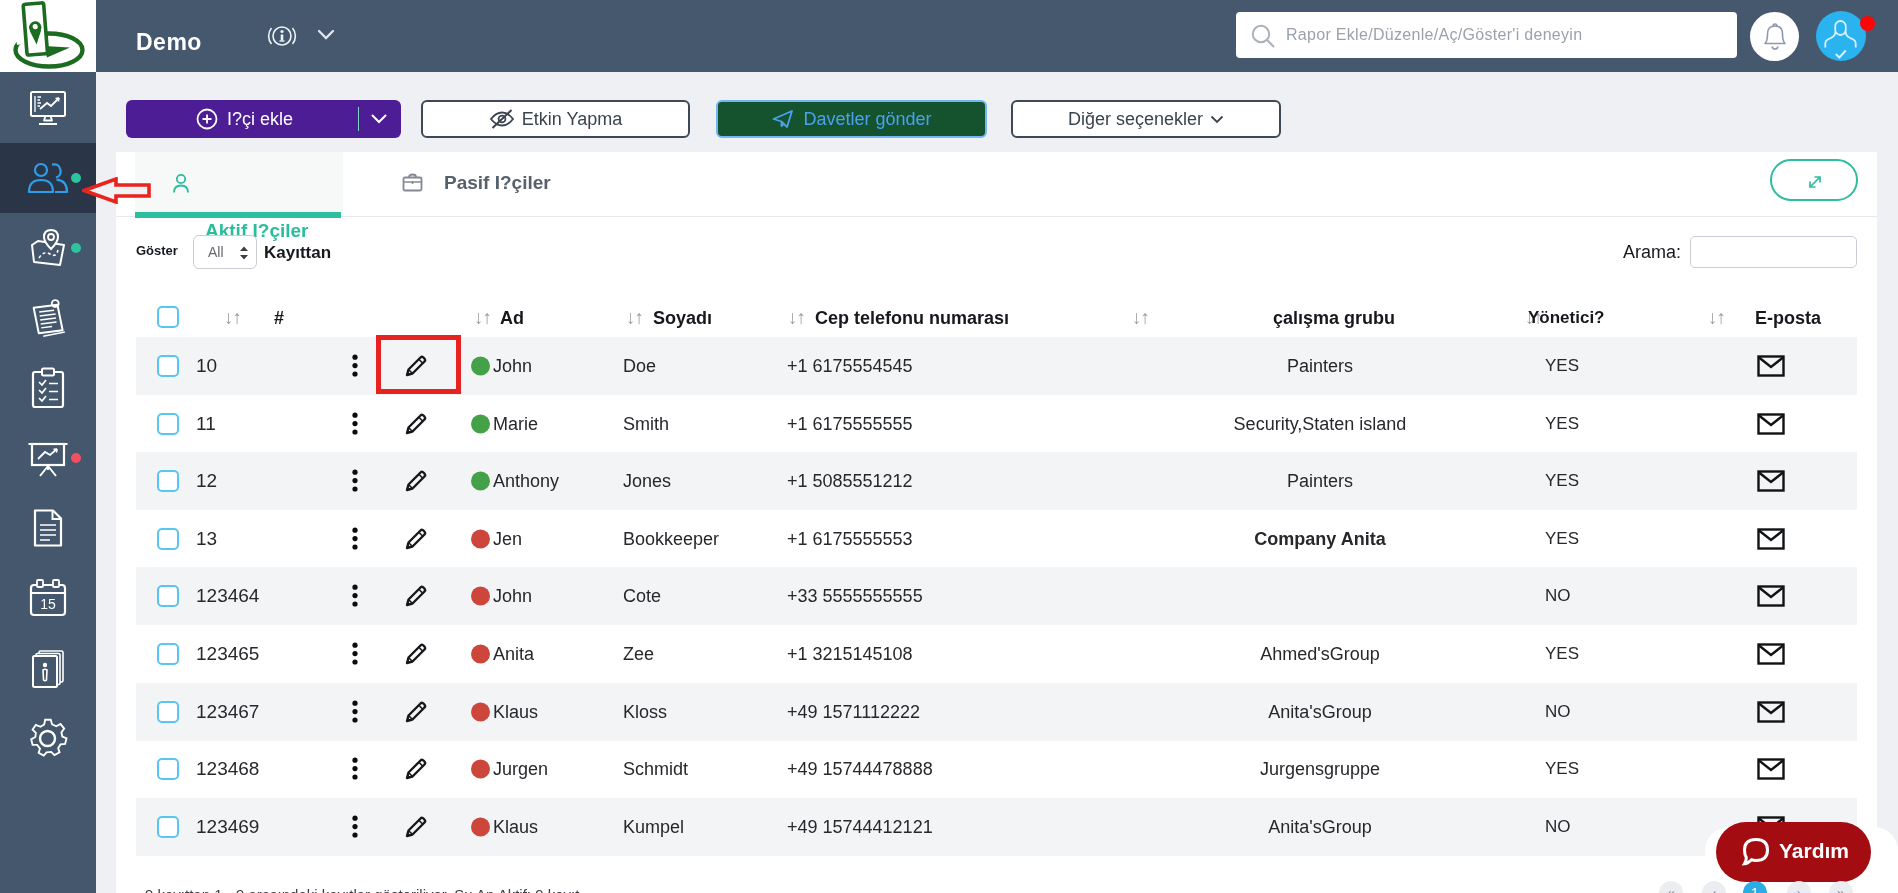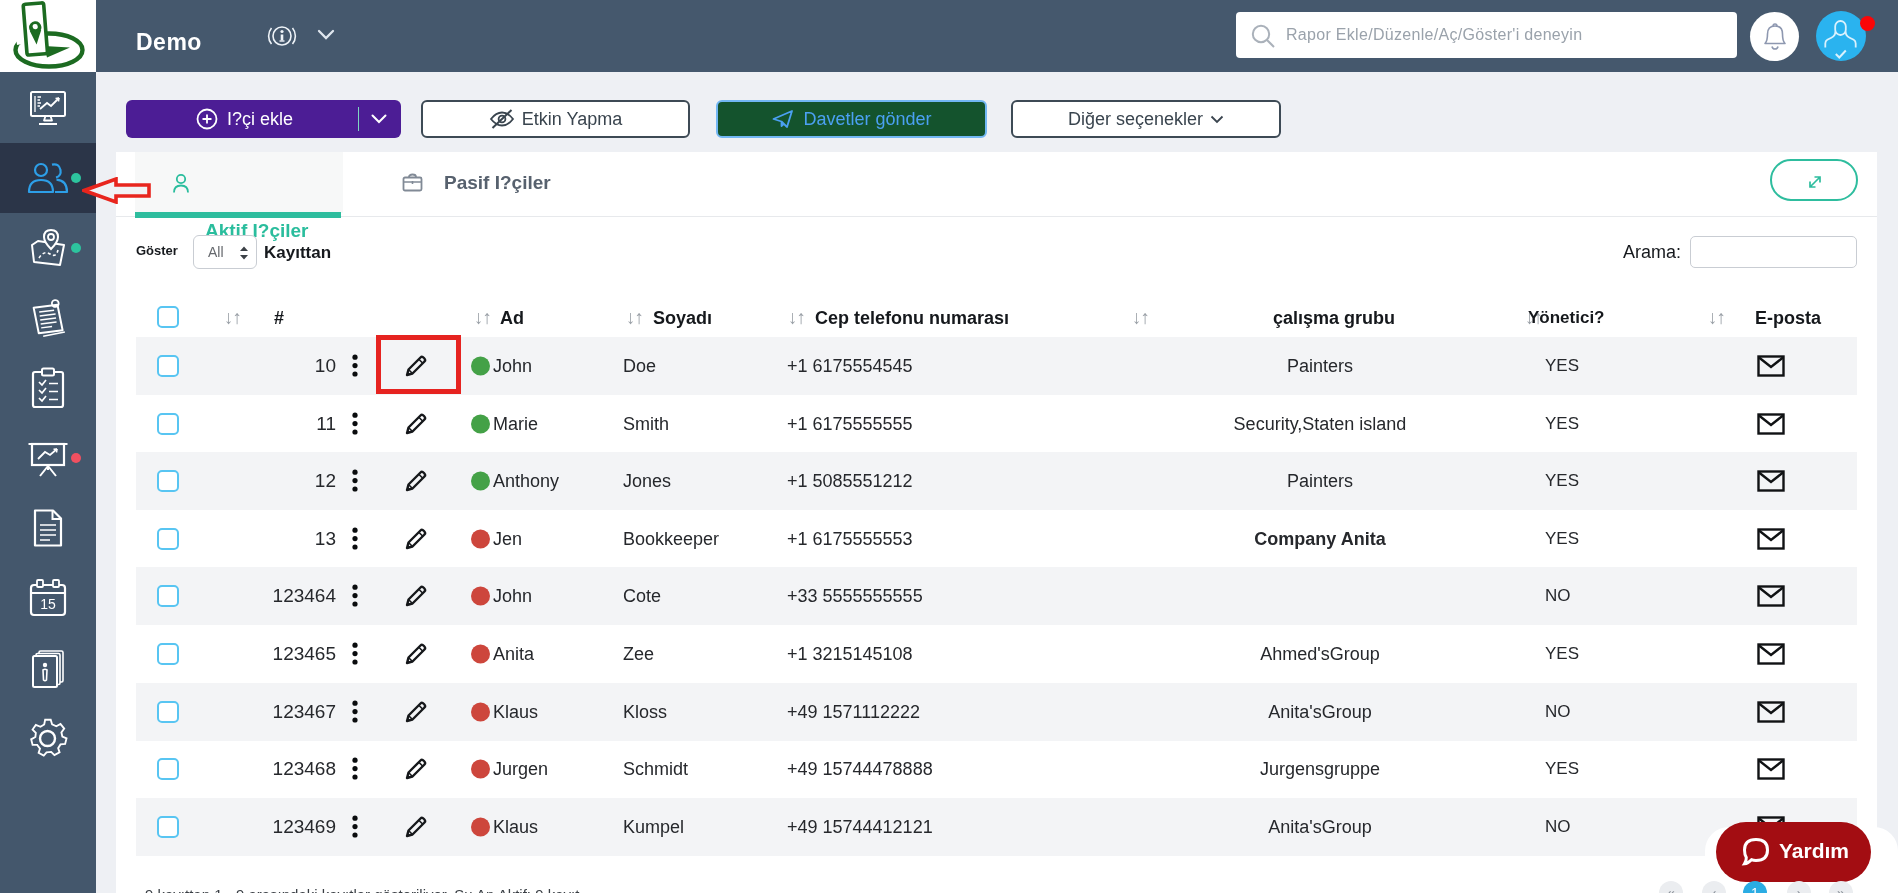--- a/index.html
+++ b/index.html
@@ -43,21 +43,21 @@
 #aramainp { position:absolute; left:1690px; top:236px; width:167px; height:32px; border:1px solid #c9cdd3; border-radius:5px; background:#fff; }
 
 .hrow { position:absolute; left:136px; top:299px; width:1721px; height:38px; }
 .trow { position:absolute; left:136px; width:1721px; height:58px; }
 .gray { background:#f3f4f6; }
 .cell { position:absolute; top:50%; transform:translateY(-50%); font-size:18px; color:#26282c; white-space:nowrap; }
 .hcell { position:absolute; top:50%; transform:translateY(-50%); font-size:18px; font-weight:bold; color:#15181c; white-space:nowrap; }
 .sorti { position:absolute; top:50%; transform:translateY(-50%); font-size:19px; color:#9aa0a7; letter-spacing:-1px; }
 .cbx { position:absolute; left:21px; top:50%; transform:translateY(-50%); width:22px; height:22px;
   border:2px solid #58c5f2; border-radius:5px; background:#fff; }
-.num { left:60px; width:140px; text-align:right; font-size:19px; }
+.num { left:60px; width:140px; text-align:left; font-size:19px; }
 .dotsv { position:absolute; left:214px; top:50%; transform:translateY(-50%); }
 .sdot2 { position:absolute; left:335px; top:50%; transform:translateY(-50%); width:19px; height:19px; border-radius:50%; }
 .green { background:#44a147; } .red { background:#cd463c; }
 .nm { left:357px; } .sn { left:487px; } .ph { left:651px; }
 .grp { left:1034px; width:300px; text-align:center; }
 .yn { left:1409px; width:120px; text-align:left; font-size:17px; }
 .env { position:absolute; left:1621px; top:50%; transform:translateY(-50%); }
 .pcl { position:absolute; left:265px; top:50%; transform:translateY(-50%); }
 
 #redrect { position:absolute; left:376px; top:335px; width:85px; height:59px; border:5px solid #e62320; }

